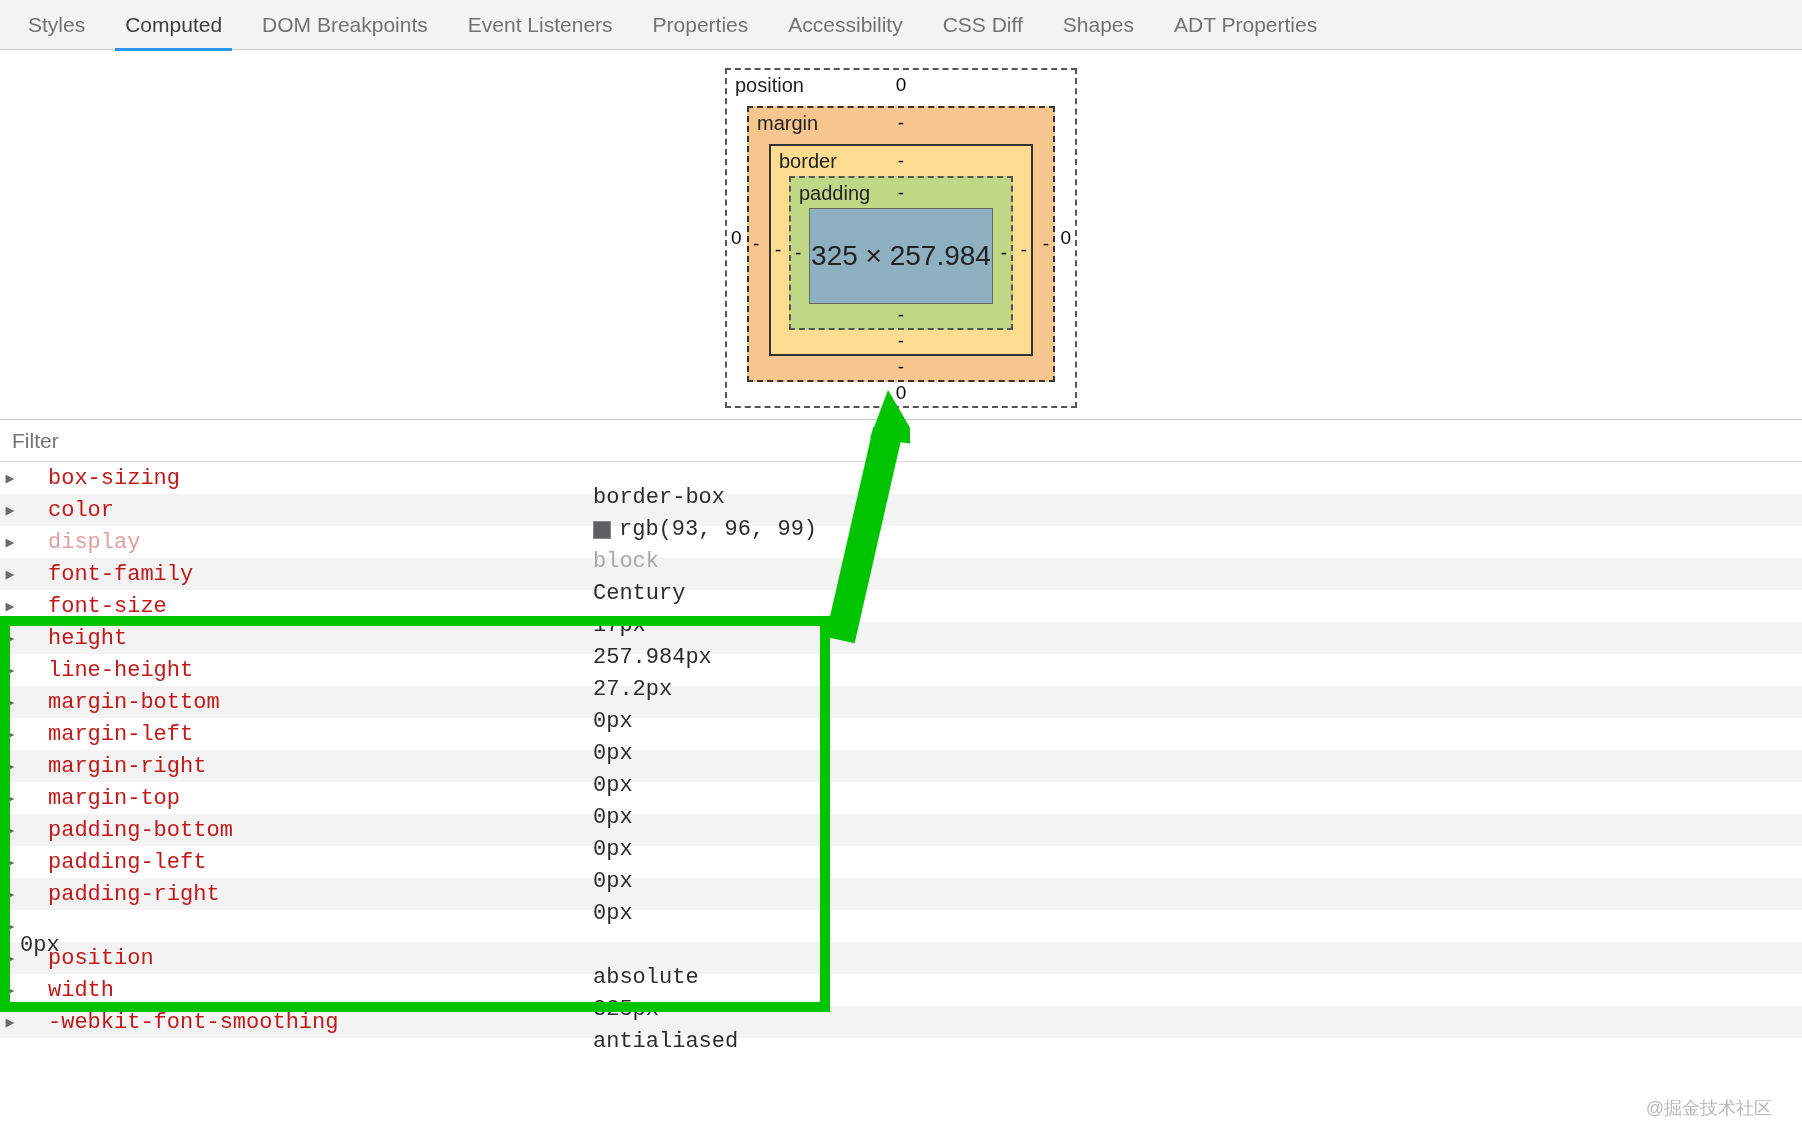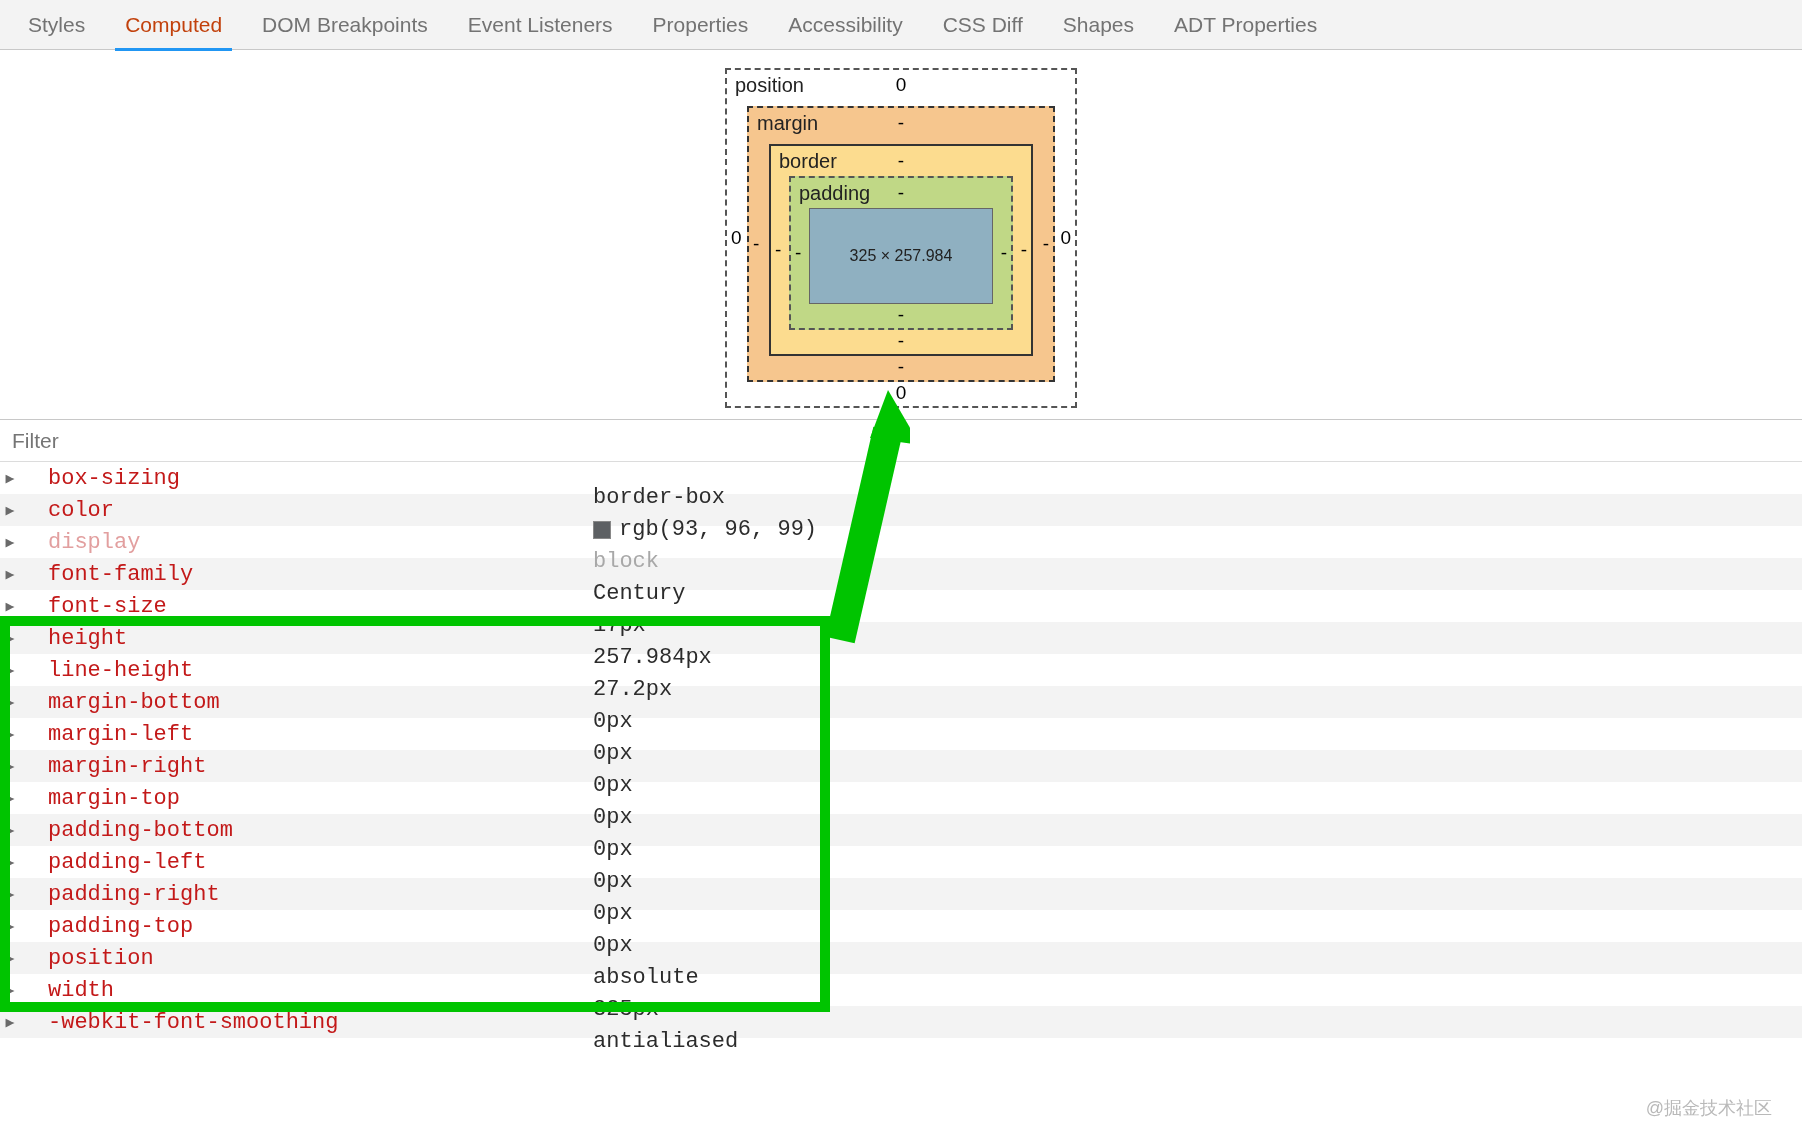--- a/index.html
+++ b/index.html
@@ -26,21 +26,21 @@
   .tab {
     padding: 0 20px;
     height: 50px;
     line-height: 50px;
     font-size: 21px;
     color: #737373;
     cursor: pointer;
     position: relative;
   }
   .tab.active {
-    color: #c2410c;
+    color: #404040;
   }
   .tab.active::after {
     content: "";
     position: absolute;
     left: 10px; right: 10px; bottom: -1px;
     height: 3px;
     background: #2196f3;
   }
 
   
@@ -77,21 +77,21 @@
     top: 30px; left: 18px; right: 18px; bottom: 24px;
     background: #c0d886;
     border: 2px dashed #555;
   }
   .bm-content {
     position: absolute;
     top: 30px; left: 18px; right: 18px; bottom: 24px;
     background: #8fb0c1;
     border: 1px solid #666;
     display:flex;align-items:center;justify-content:center;
-    font-size: 16px;
+    font-size: 28px;
     color:#222;
   }
   .bm-label {
     position:absolute;
     top:4px; left:8px;
     font-size:20px;
     color:#222;
   }
   .bm-top { position:absolute; top:4px; left:50%; transform:translateX(-50%); font-size:19px;}
   .bm-bot { position:absolute; bottom:2px; left:50%; transform:translateX(-50%); font-size:19px;}
@@ -325,21 +325,20 @@
     </div>
     <div class="prow shade">
       <span class="tri">▶</span>
       <span class="pname">padding-right</span>
       <span class="pval">
         <span>0px</span>
       </span>
     </div>
     <div class="prow">
       <span class="tri">▶</span>
-      <span class="pname">padding-top</span>
       <span class="pval">
         <span>0px</span>
       </span>
     </div>
     <div class="prow shade">
       <span class="tri">▶</span>
       <span class="pname">position</span>
       <span class="pval">
         <span>absolute</span>
       </span>

